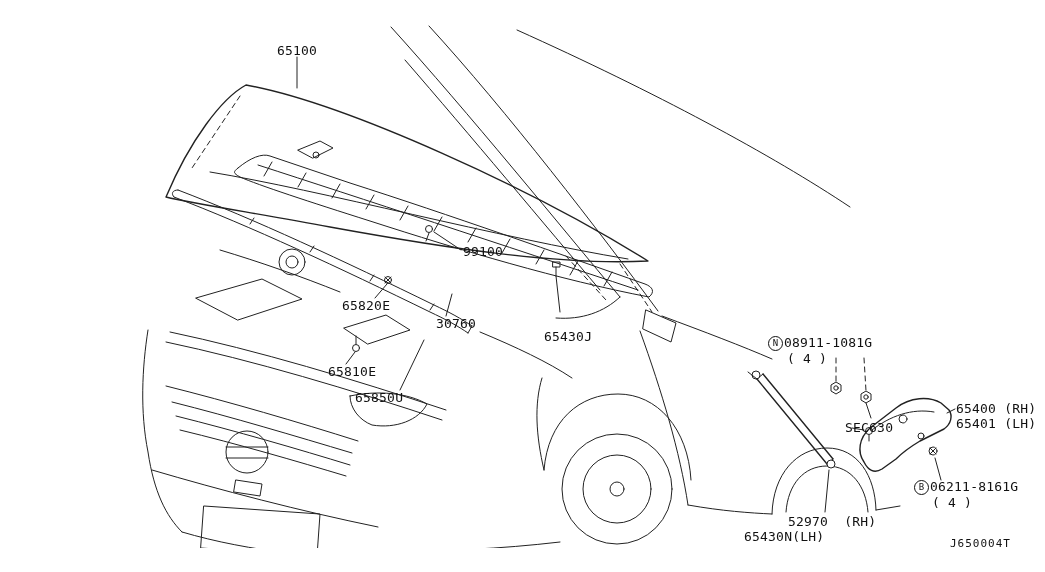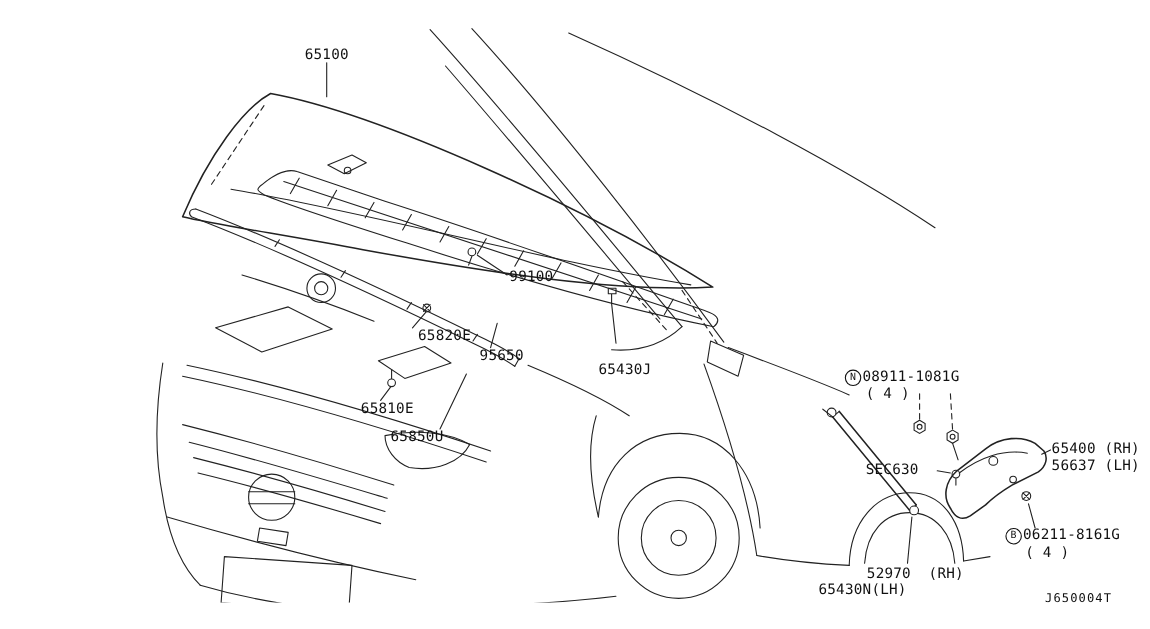--- a/index.html
+++ b/index.html
@@ -183,33 +183,33 @@
         <circle class="fillw" cx="756" cy="375" r="4"></circle>
         <circle class="fillw" cx="831" cy="464" r="4"></circle>
         <path class="ln" d="M748,372 L757,379"></path>
         <path class="ln" d="M829,470 L825,512"></path>
       </g>
     </g>
   </svg>
 
   <div class="lbl" style="left:277px;top:44px"><span>65100</span></div>
   <div class="lbl" style="left:463px;top:245px"><span>99100</span></div>
-  <div class="lbl" style="left:380px;top:299px"><span>65820E</span></div>
-  <div class="lbl" style="left:436px;top:317px"><span>95650</span></div>
+  <div class="lbl" style="left:342px;top:299px"><span>65820E</span></div>
+  <div class="lbl" style="left:436px;top:317px"><span>30760</span></div>
   <div class="lbl" style="left:544px;top:330px"><span>65430J</span></div>
   <div class="lbl" style="left:328px;top:365px"><span>65810E</span></div>
   <div class="lbl" style="left:355px;top:391px"><span>65850U</span></div>
 
   <div class="lbl" style="left:768px;top:336px"><span class="circ">N</span><span>08911-1081G</span></div>
   <div class="lbl" style="left:787px;top:352px"><span>( 4 )</span></div>
 
   <div class="lbl" style="left:956px;top:402px"><span>65400 (RH)</span></div>
-  <div class="lbl" style="left:956px;top:417px"><span>56637 (LH)</span></div>
-
-  <div class="lbl" style="left:787px;top:421px"><span>SEC630</span></div>
+  <div class="lbl" style="left:956px;top:417px"><span>65401 (LH)</span></div>
+
+  <div class="lbl" style="left:845px;top:421px"><span>SEC630</span></div>
 
   <div class="lbl" style="left:914px;top:480px"><span class="circ">B</span><span>06211-8161G</span></div>
   <div class="lbl" style="left:932px;top:496px"><span>( 4 )</span></div>
 
   <div class="lbl" style="left:788px;top:515px"><span>52970  (RH)</span></div>
   <div class="lbl" style="left:744px;top:530px"><span>65430N(LH)</span></div>
 
   <div class="lbl code" style="left:950px;top:537px"><span>J650004T</span></div>
 
 </div>

